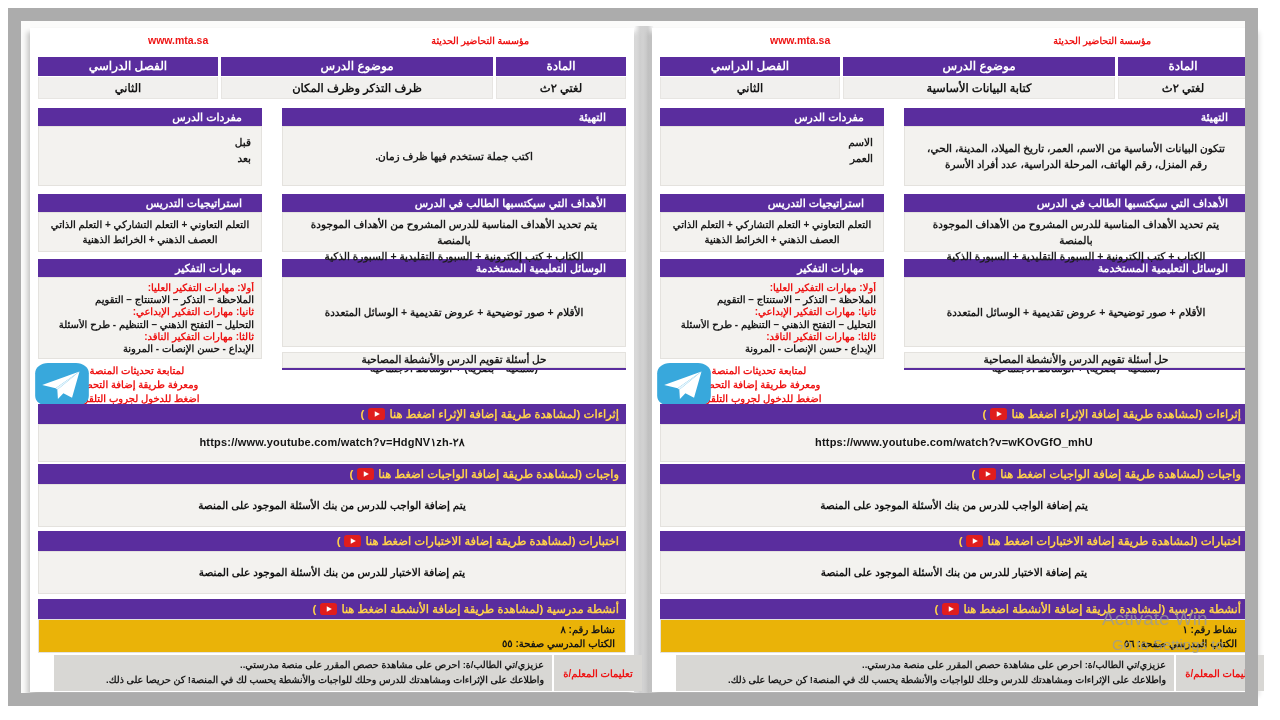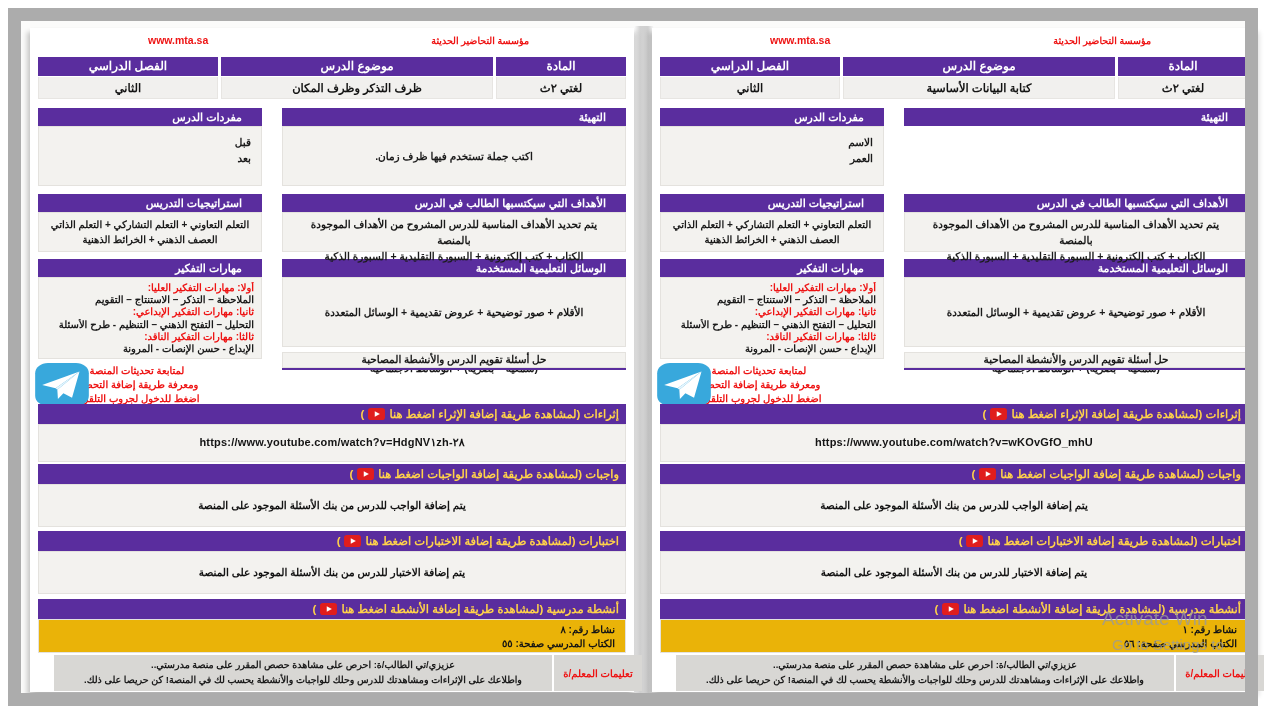--- a/index.html
+++ b/index.html
@@ -63,21 +63,21 @@
   .url{direction:ltr;font-size:11px;letter-spacing:.2px;cursor:pointer;}
   .hw-bar{top:436px;}   .hw-body{top:456px;height:43px;}
   .test-bar{top:503px;} .test-body{top:523px;height:43px;}
   .act-bar{top:571px;}  .act-body{top:591px;height:34px;background:#eab308;display:block;
     text-align:right;padding:3px 10px;line-height:1.35;font-size:10px;}
 
   .footer{position:absolute;top:627px;left:8px;width:588px;height:36px;display:flex;gap:2px;margin-left:16px;}
   .f-label{width:88px;background:#d8d7d4;color:#ee1414;font-size:10px;font-weight:bold;
     display:flex;align-items:center;justify-content:center;text-align:center;}
   .f-text{flex:1;background:#d8d7d4;display:flex;flex-direction:column;justify-content:center;
-    text-align:center;font-size:9.5px;font-weight:bold;color:#1b1b1b;line-height:1.55;padding:0 8px;}
+    font-size:9.5px;font-weight:bold;color:#1b1b1b;line-height:1.55;padding:0 8px;}
 
   
   .watermark{position:absolute;left:1102px;top:608px;width:172px;overflow:hidden;z-index:4;
     color:#9a9a9a;opacity:.78;pointer-events:none;white-space:nowrap;}
   .wm1{font-size:19px;}
   .wm2{font-size:15px;margin-top:6px;margin-left:10px;}
 </style>
 </head>
 <body>
 
@@ -228,20 +228,24 @@
       <div class="th">موضوع الدرس</div>
       <div class="td">كتابة البيانات الأساسية</div>
     </div>
     <div class="info-col c-term">
       <div class="th">الفصل الدراسي</div>
       <div class="td">الثاني</div>
     </div>
   </div>
 
   <div class="sec-head colR intro-head">التهيئة</div>
+  <div class="sec-body colR intro-body centered">
+    <div>تتكون البيانات الأساسية من الاسم، العمر، تاريخ الميلاد، المدينة، الحي،</div>
+    <div>رقم المنزل، رقم الهاتف، المرحلة الدراسية، عدد أفراد الأسرة</div>
+  </div>
 
   <div class="sec-head colL vocab-head">مفردات الدرس</div>
   <div class="sec-body colL vocab-body">
     <div>الاسم</div>
     <div>العمر</div>
   </div>
 
   <div class="sec-head colR goals-head">الأهداف التي سيكتسبها الطالب في الدرس</div>
   <div class="sec-body colR goals-body centered">
     <div>يتم تحديد الأهداف المناسبة للدرس المشروح من الأهداف الموجودة</div>

